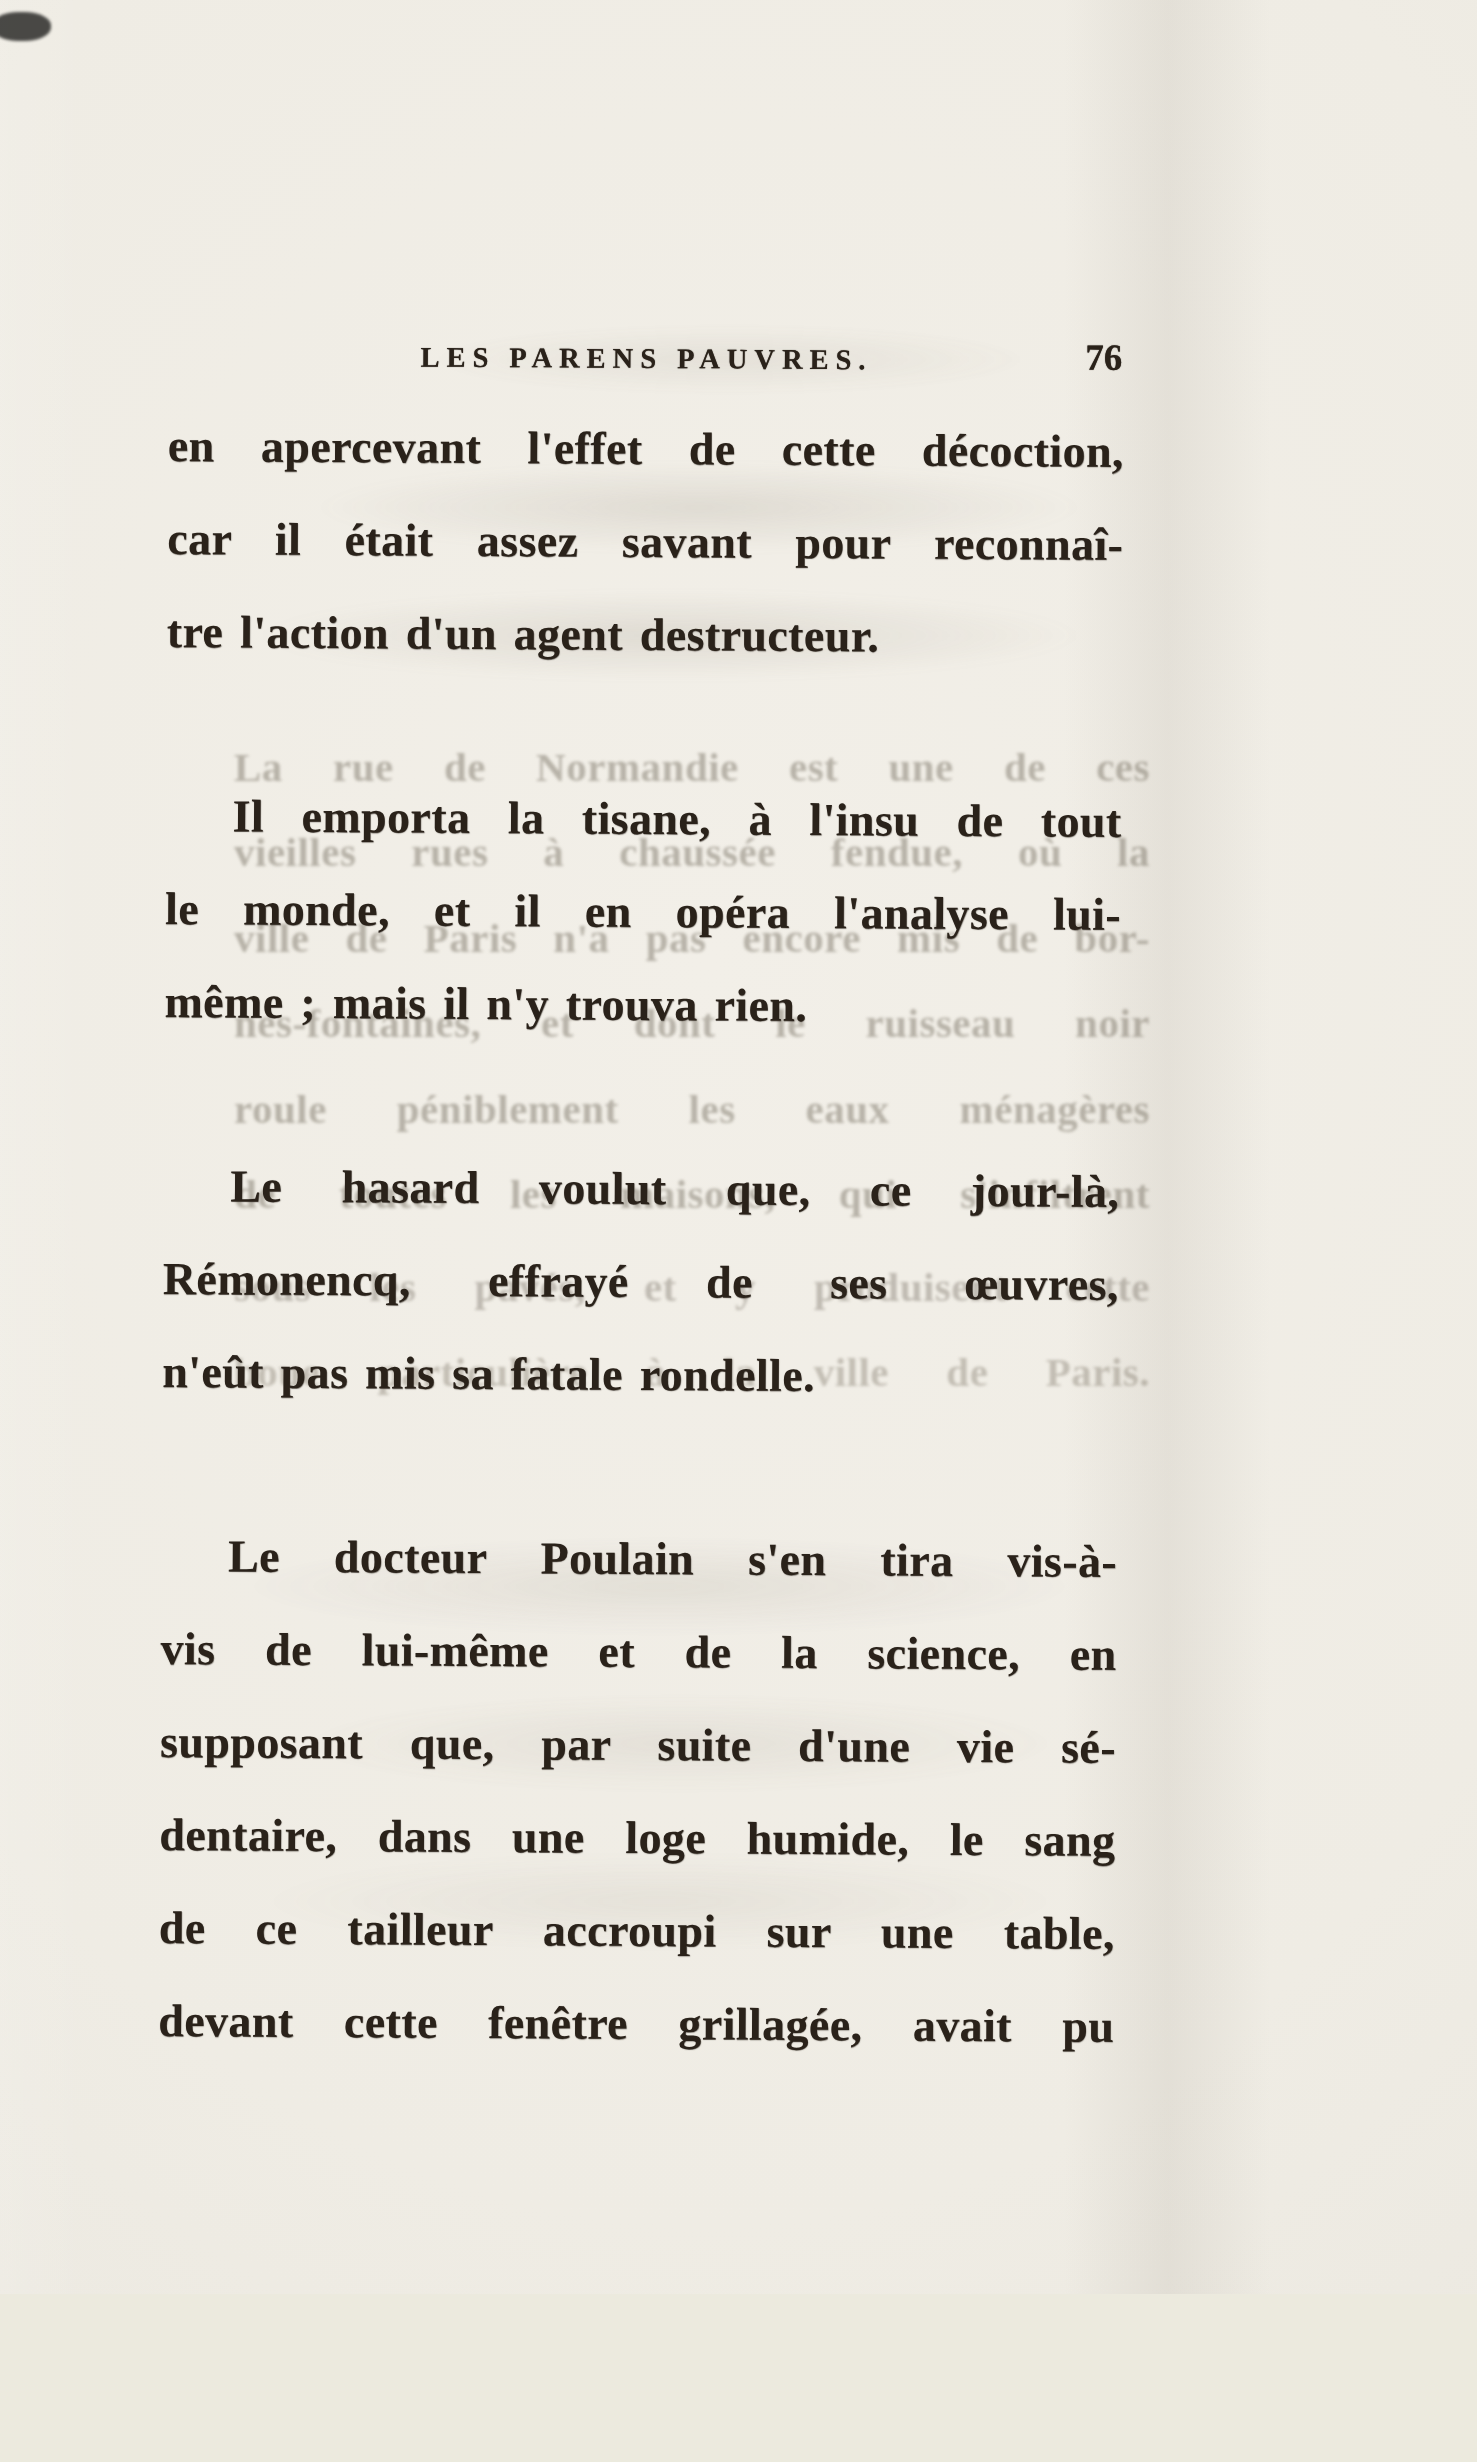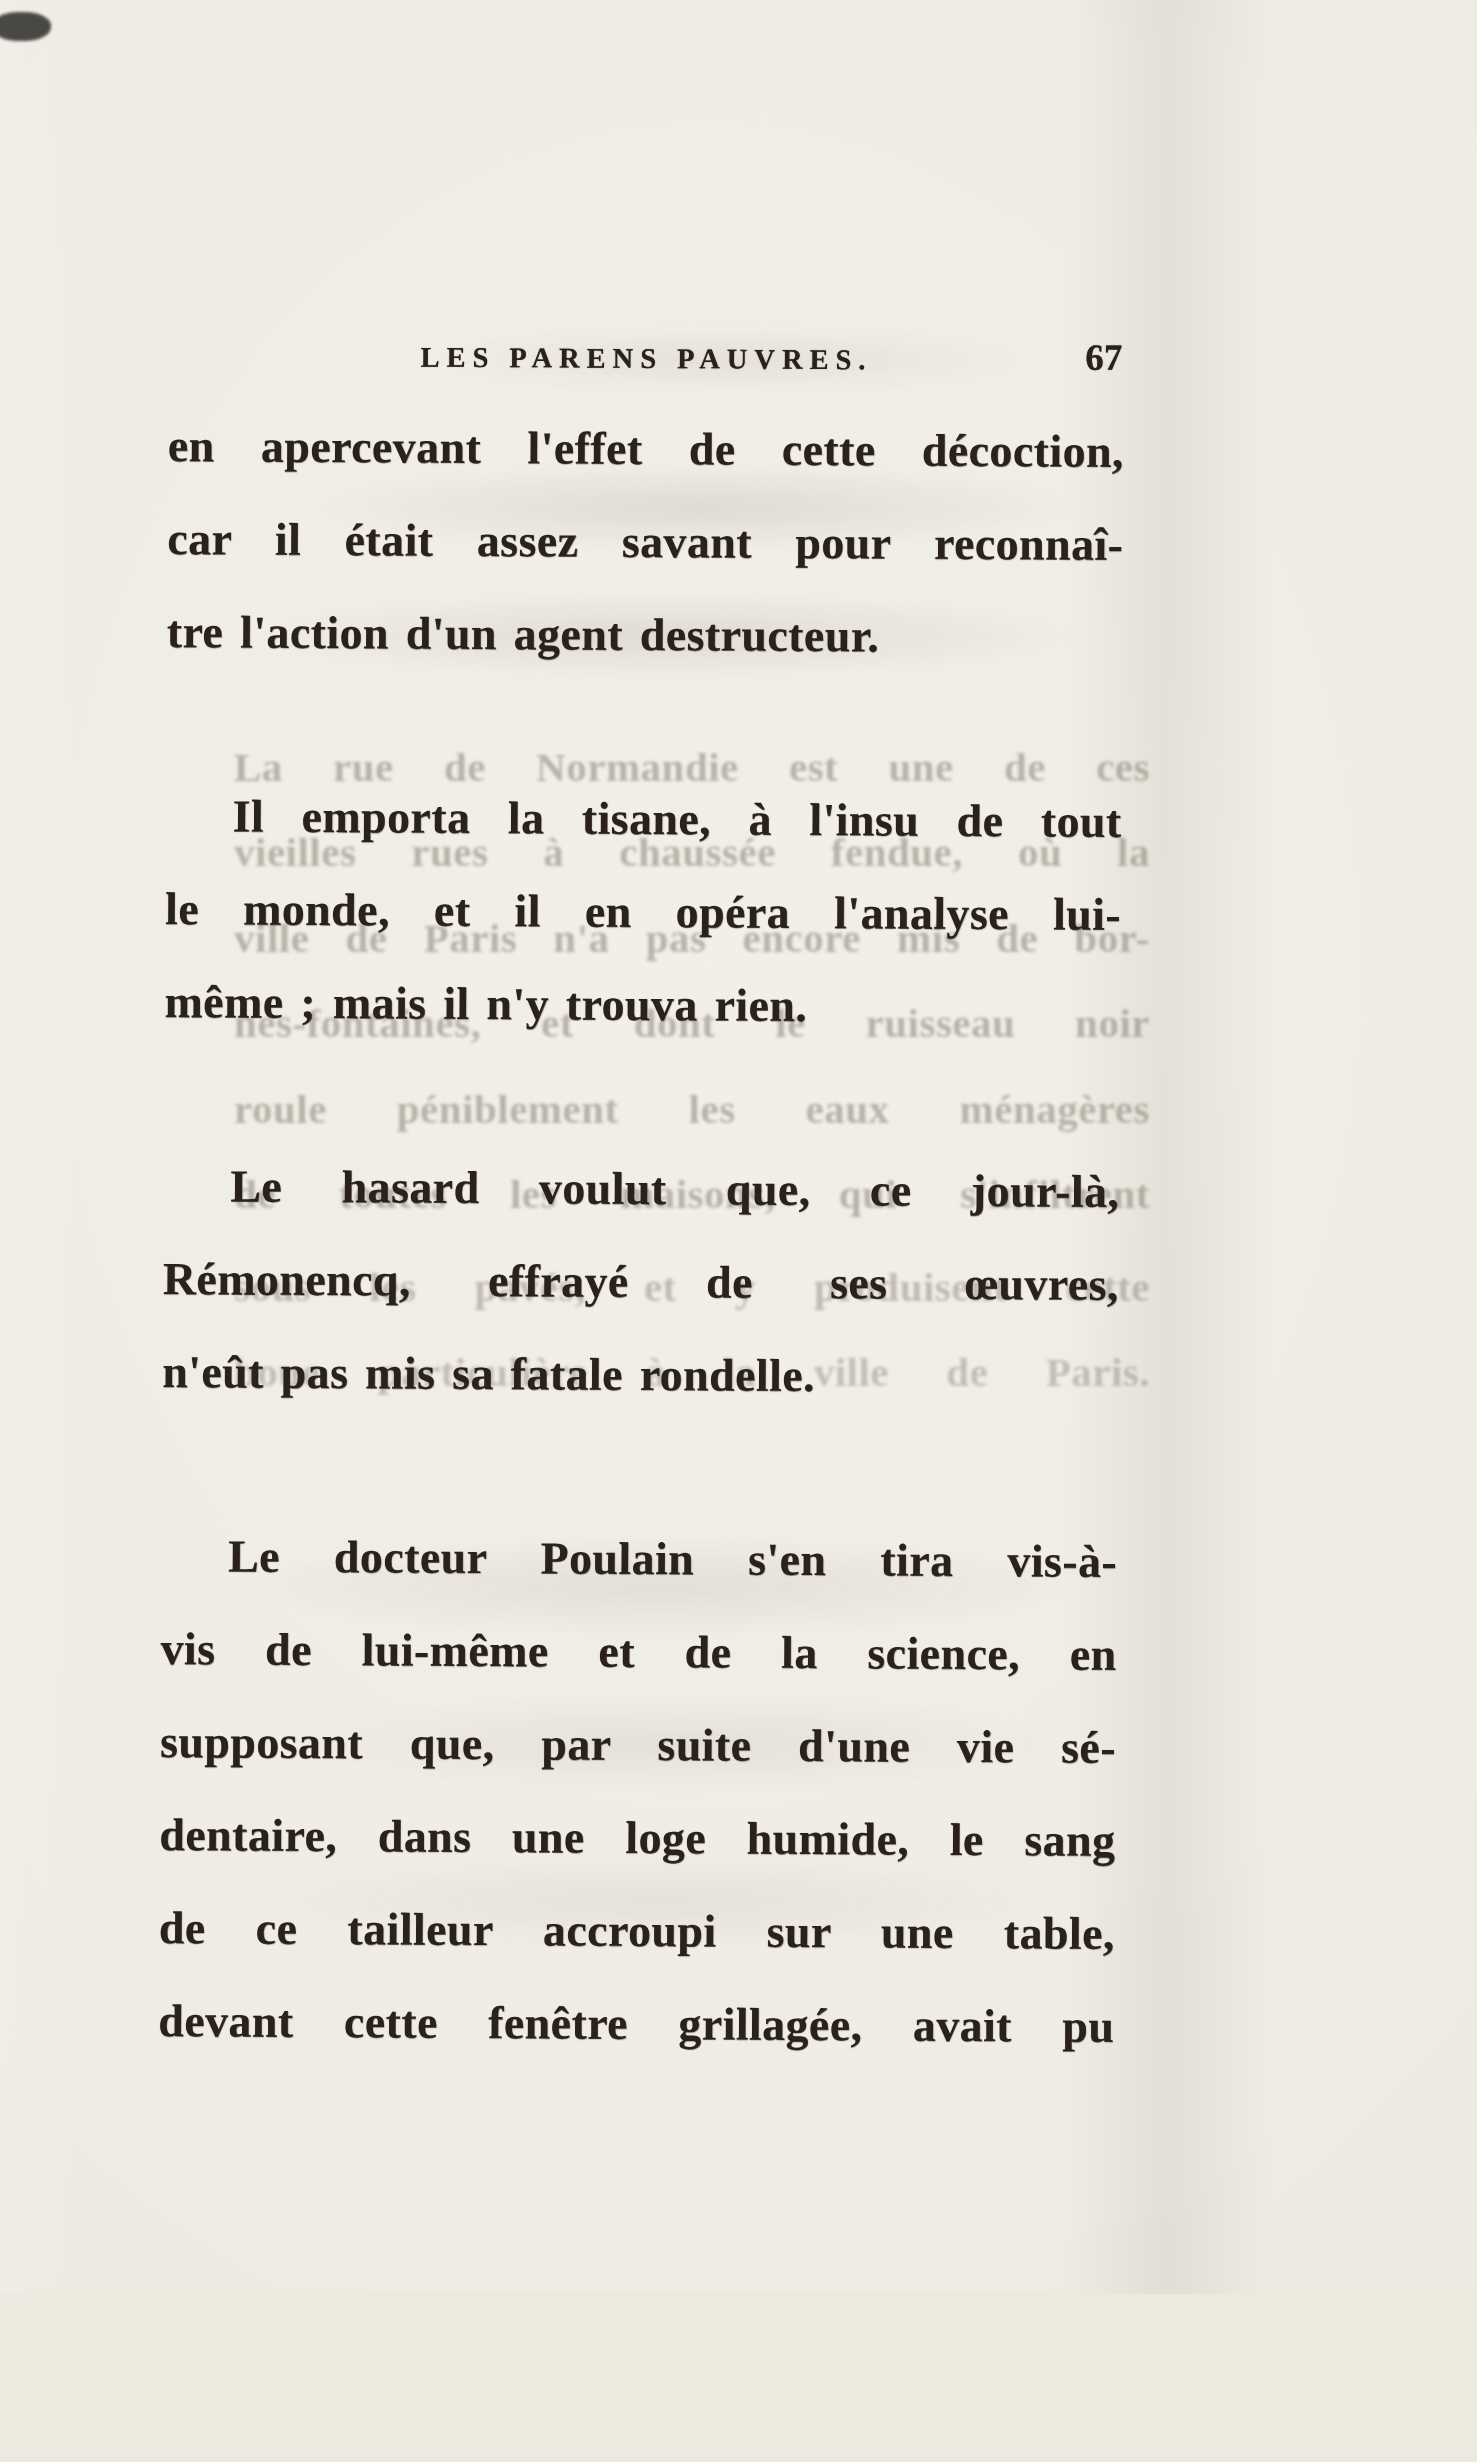--- a/index.html
+++ b/index.html
@@ -106,21 +106,21 @@
     <div class="ghost g7">boue particulière à la ville de Paris.</div>
     <div class="smudge sm3"></div>
     <div class="smudge sm4"></div>
     <div class="smudge sm5"></div>
   </div>
 
   <div class="content">
 
     <div class="header">
       <span class="running-title">LES PARENS PAUVRES.</span>
-      <span class="page-number">67</span>
+      <span class="page-number">76</span>
     </div>
 
     <div class="text-block">
 
       <p class="para">
         <span class="line j">en apercevant l'effet de cette décoction,</span>
         <span class="line j">car il était assez savant pour reconnaî-</span>
         <span class="line l">tre l'action d'un agent destructeur.</span>
       </p>
 

